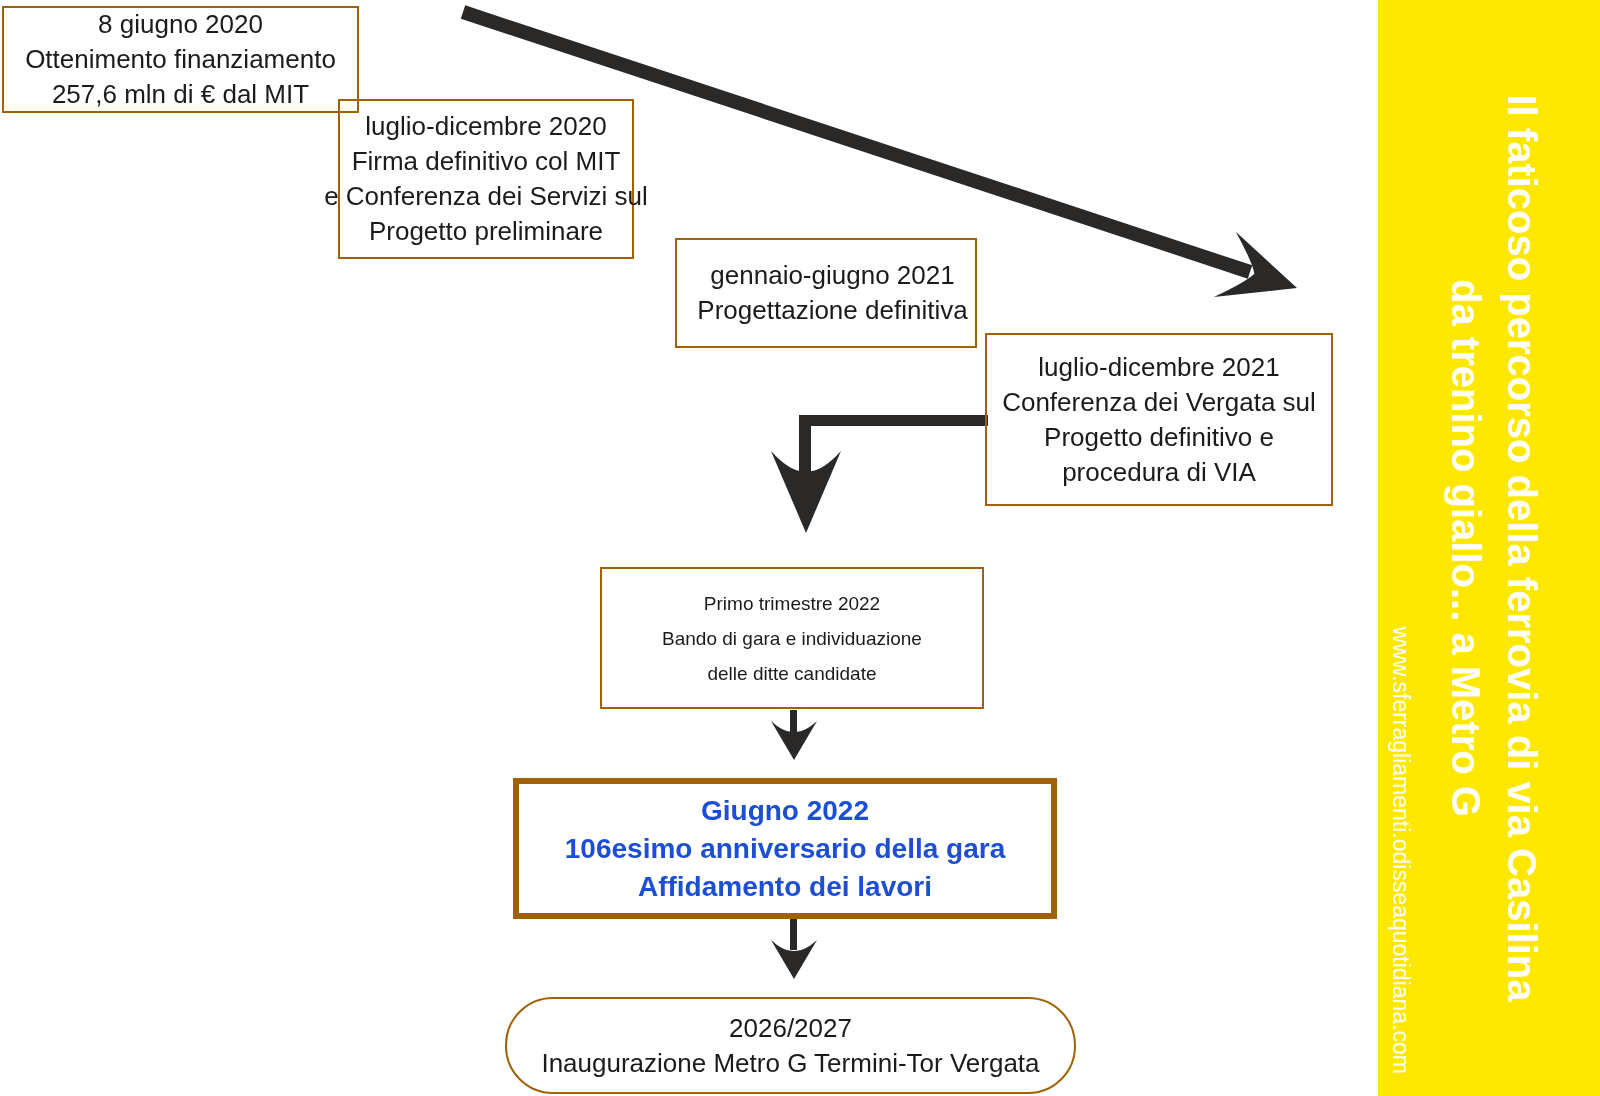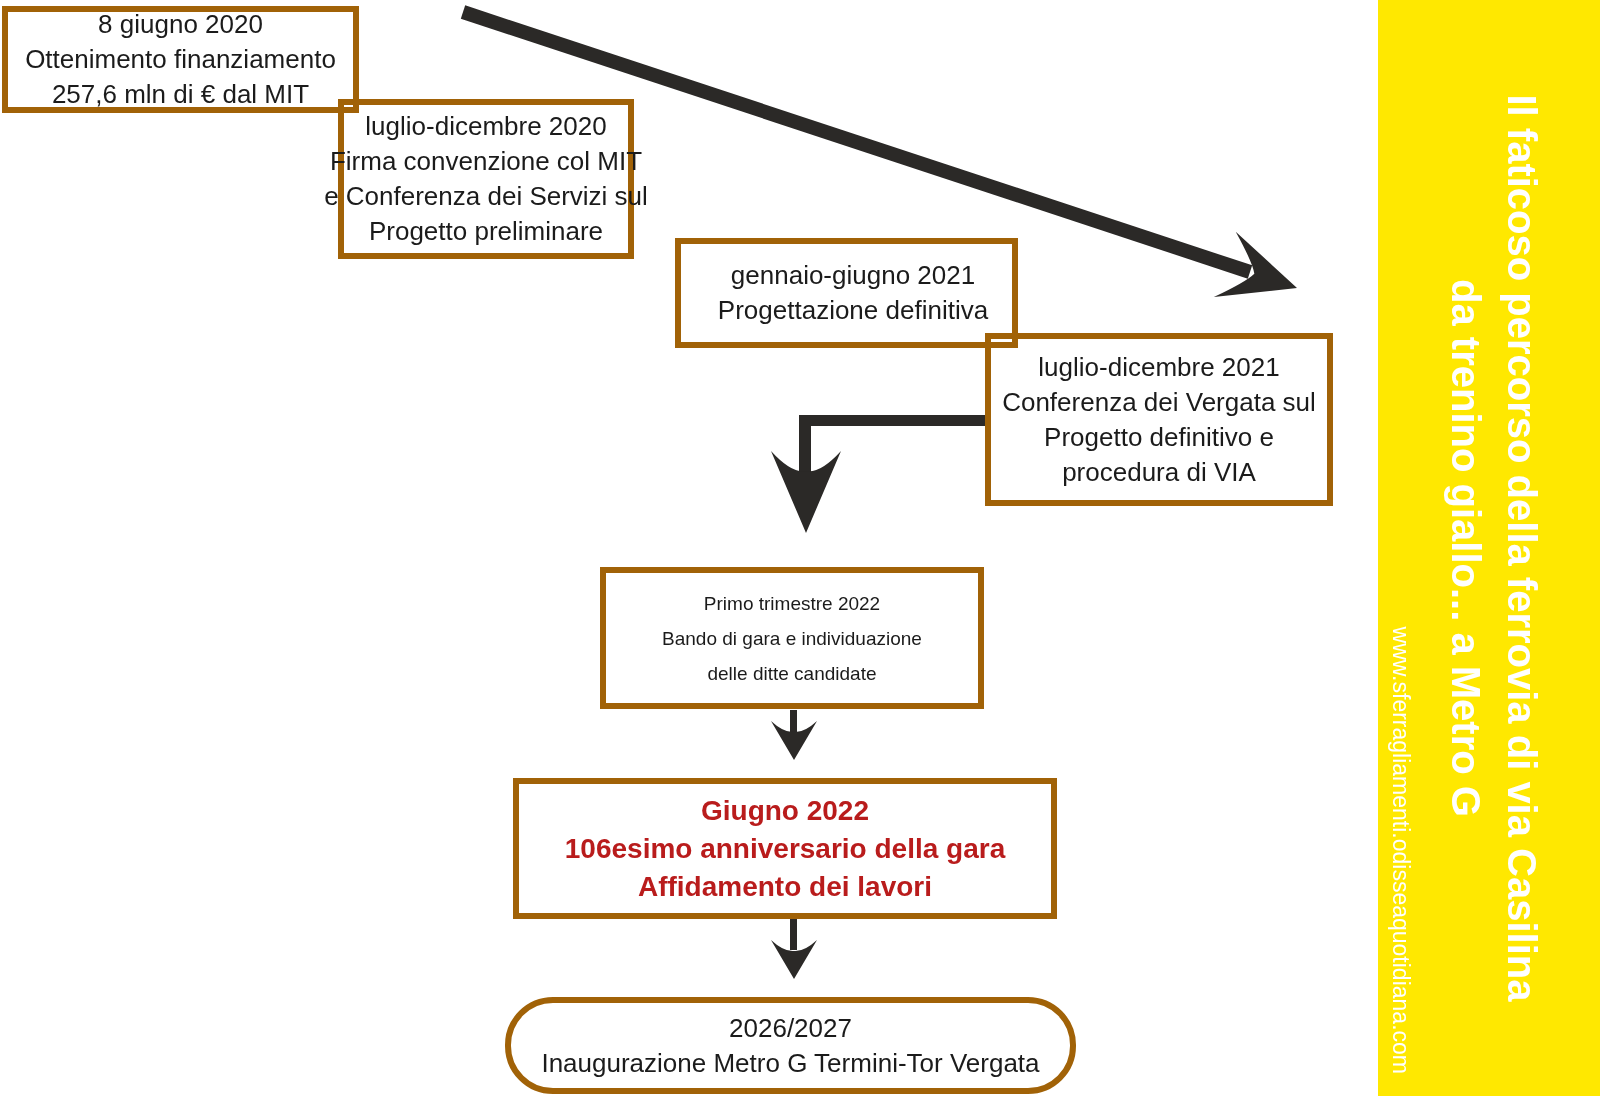--- a/index.html
+++ b/index.html
@@ -4,32 +4,32 @@
 <title>Timeline Metro G</title>
 <style>
   html,body{margin:0;padding:0;background:#ffffff;}
   body{font-family:"Liberation Sans","DejaVu Sans",sans-serif;color:#1b1b1b;}
   .canvas{position:relative;width:1600px;height:1096px;background:#ffffff;overflow:hidden;}
 
   .arrows{position:absolute;left:0;top:0;width:1600px;height:1096px;pointer-events:none;}
 
   .box{
     position:absolute;box-sizing:border-box;
-    border:6px solid #a16207;background:transparent;
+    border:2px solid #a16207;background:transparent;
     display:flex;flex-direction:column;justify-content:center;align-items:center;
     text-align:center;font-size:26px;line-height:35px;color:#1b1b1b;
   }
   .box div{white-space:nowrap;}
   .step1{left:2px;   top:6px;   width:357px;height:107px;}
   .step2{left:338px; top:99px;  width:296px;height:160px;}
-  .step3{left:675px; top:238px; width:343px;height:110px;padding-left:13px;}
+  .step3{left:675px; top:238px; width:302px;height:110px;padding-left:13px;}
   .step4{left:985px; top:333px; width:348px;height:173px;}
   .step5{left:600px; top:567px; width:384px;height:142px;font-size:19px;}
   .step6{left:513px; top:778px; width:544px;height:141px;border-width:6px;
-         font-weight:bold;font-size:28px;line-height:38px;color:#b91c1c;}
+         font-weight:bold;font-size:28px;line-height:38px;color:#1d4ed8;}
   .step7{left:505px; top:997px; width:571px;height:97px;border-radius:48px;align-items:center;}
 
   .sidebar{position:absolute;left:1378px;top:0;width:222px;height:1096px;background:#ffe800;}
   .sidebar-inner{
     position:absolute;left:0;top:0;width:1096px;height:222px;
     transform-origin:0 0;transform:rotate(90deg) translateY(-222px);
     box-sizing:border-box;padding-top:50px;
     display:flex;flex-direction:column;
   }
   .s-title{color:#ffffff;font-weight:bold;font-size:40px;line-height:56px;
@@ -63,21 +63,21 @@
   </svg>
 
   <div class="box step1">
     <div>8 giugno 2020</div>
     <div>Ottenimento finanziamento</div>
     <div>257,6 mln di € dal MIT</div>
   </div>
 
   <div class="box step2">
     <div>luglio-dicembre 2020</div>
-    <div>Firma convenzione col MIT</div>
+    <div>Firma definitivo col MIT</div>
     <div>e Conferenza dei Servizi sul</div>
     <div>Progetto preliminare</div>
   </div>
 
   <div class="box step3">
     <div>gennaio-giugno 2021</div>
     <div>Progettazione definitiva</div>
   </div>
 
   <div class="box step4">

